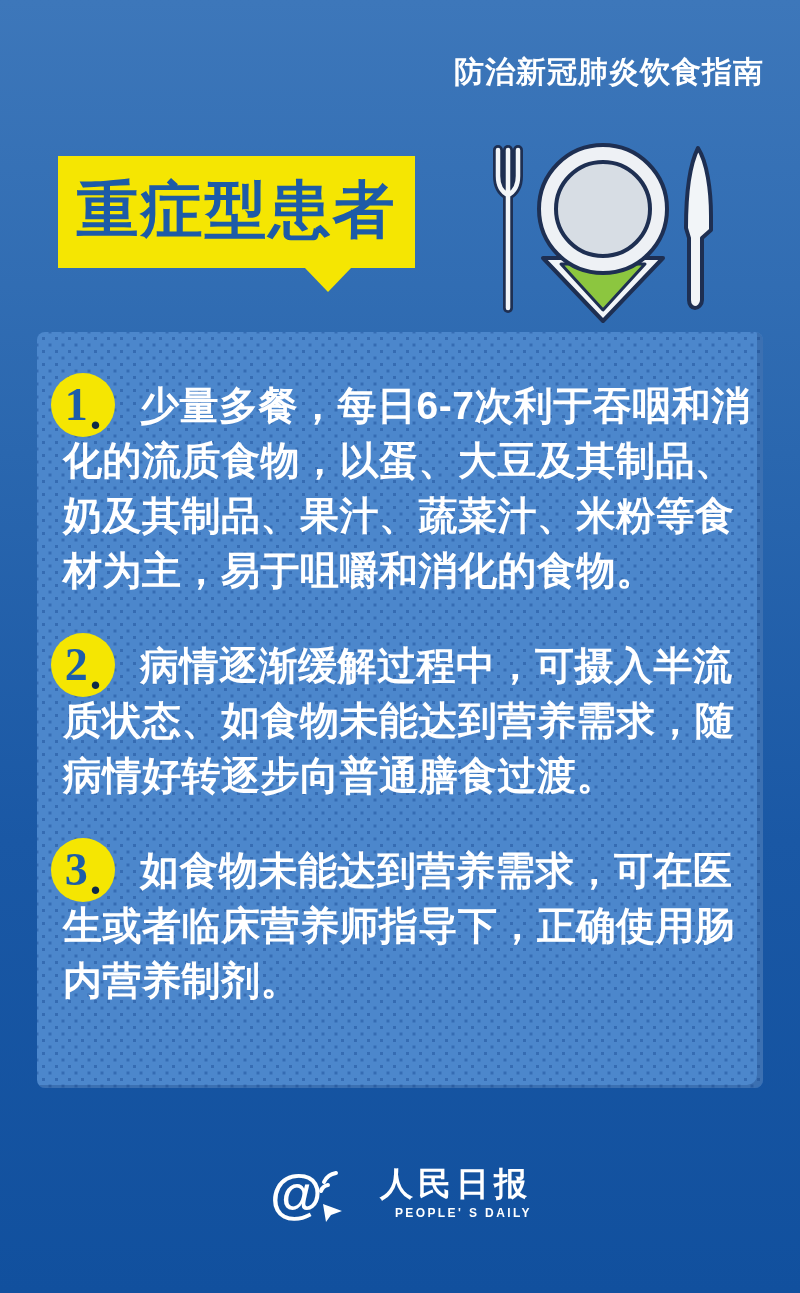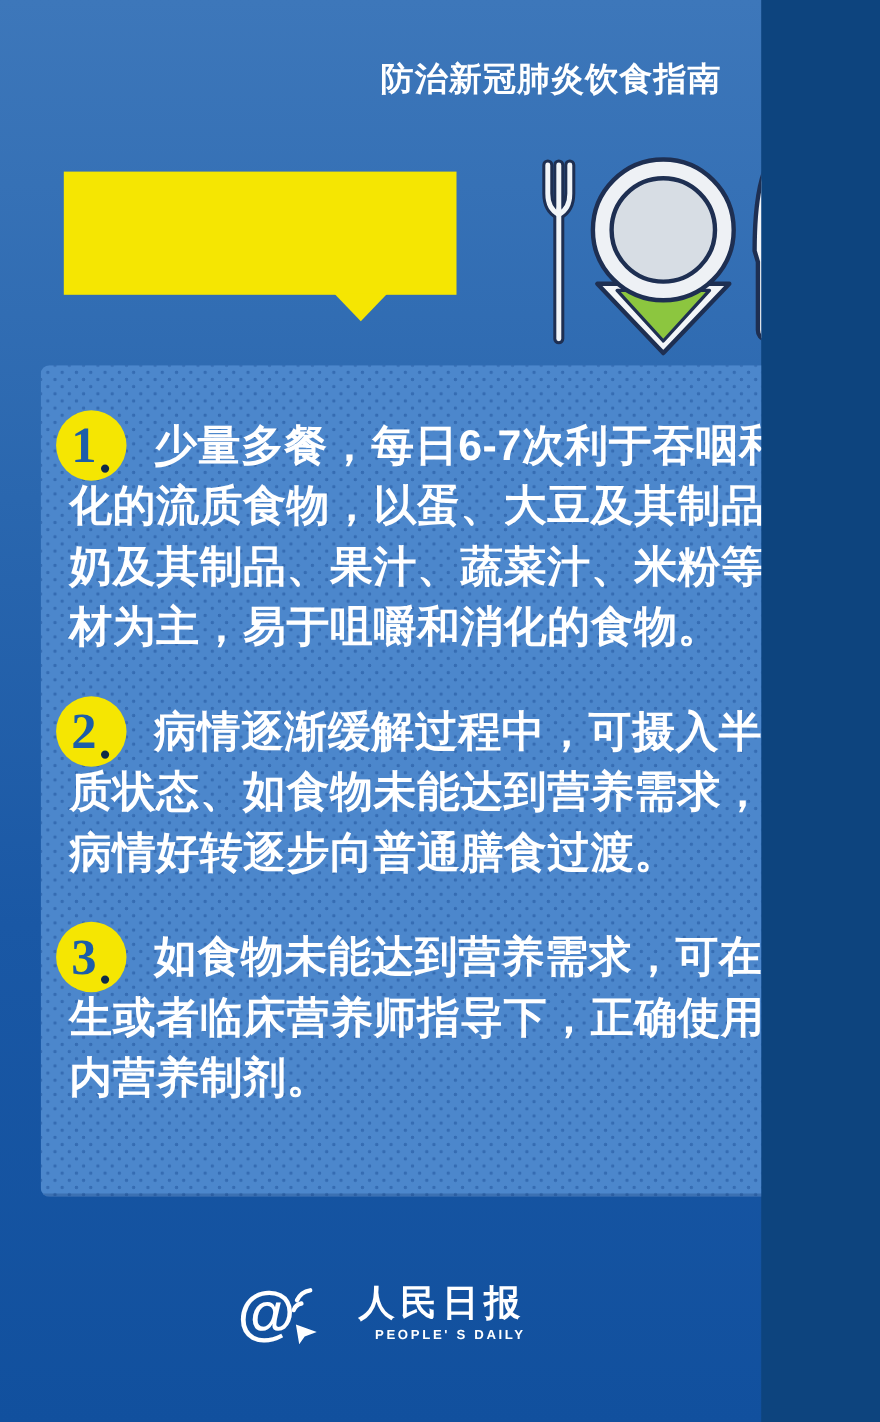--- a/index.html
+++ b/index.html
@@ -1,17 +1,17 @@
 <!DOCTYPE html>
 <html><head>
 <meta charset="utf-8">
 <style>
   html,body { margin:0; padding:0; background:#0d447e; }
   .page {
-    position:relative; width:692px; height:1293px; overflow:hidden;
+    position:relative; width:800px; height:1293px; overflow:hidden;
     background:linear-gradient(180deg,#3d77ba 0%, #2a67af 35%, #1a58a5 65%, #11509e 100%);
     font-family:"Liberation Sans","DejaVu Sans",sans-serif;
   }
 
   
   .guide-title {
     position:absolute; top:52px; right:36px;
     color:#ffffff; font-size:30px; font-weight:bold; letter-spacing:1px;
   }
 
@@ -70,20 +70,21 @@
   .brand-en { color:#ffffff; font-size:12px; font-weight:bold; letter-spacing:2.4px; margin-top:6px;text-align:right; }
 </style>
 </head>
 <body>
 
 <div class="page">
 
   <div class="guide-title">防治新冠肺炎饮食指南</div>
 
   <div class="title-bubble">
+    <span class="title-text">重症型患者</span>
     <span class="bubble-tail"></span>
   </div>
 
   <svg class="tableware" width="265" height="195" viewBox="0 0 265 195">
 
     <g fill="none" stroke="#1e2f52" stroke-width="10" stroke-linecap="round">
       <path d="M33,12 V38 Q33,52 43,57"></path>
       <path d="M53,12 V38 Q53,52 43,57"></path>
       <path d="M43,12 V57"></path>
       <path d="M43,52 V170"></path>

